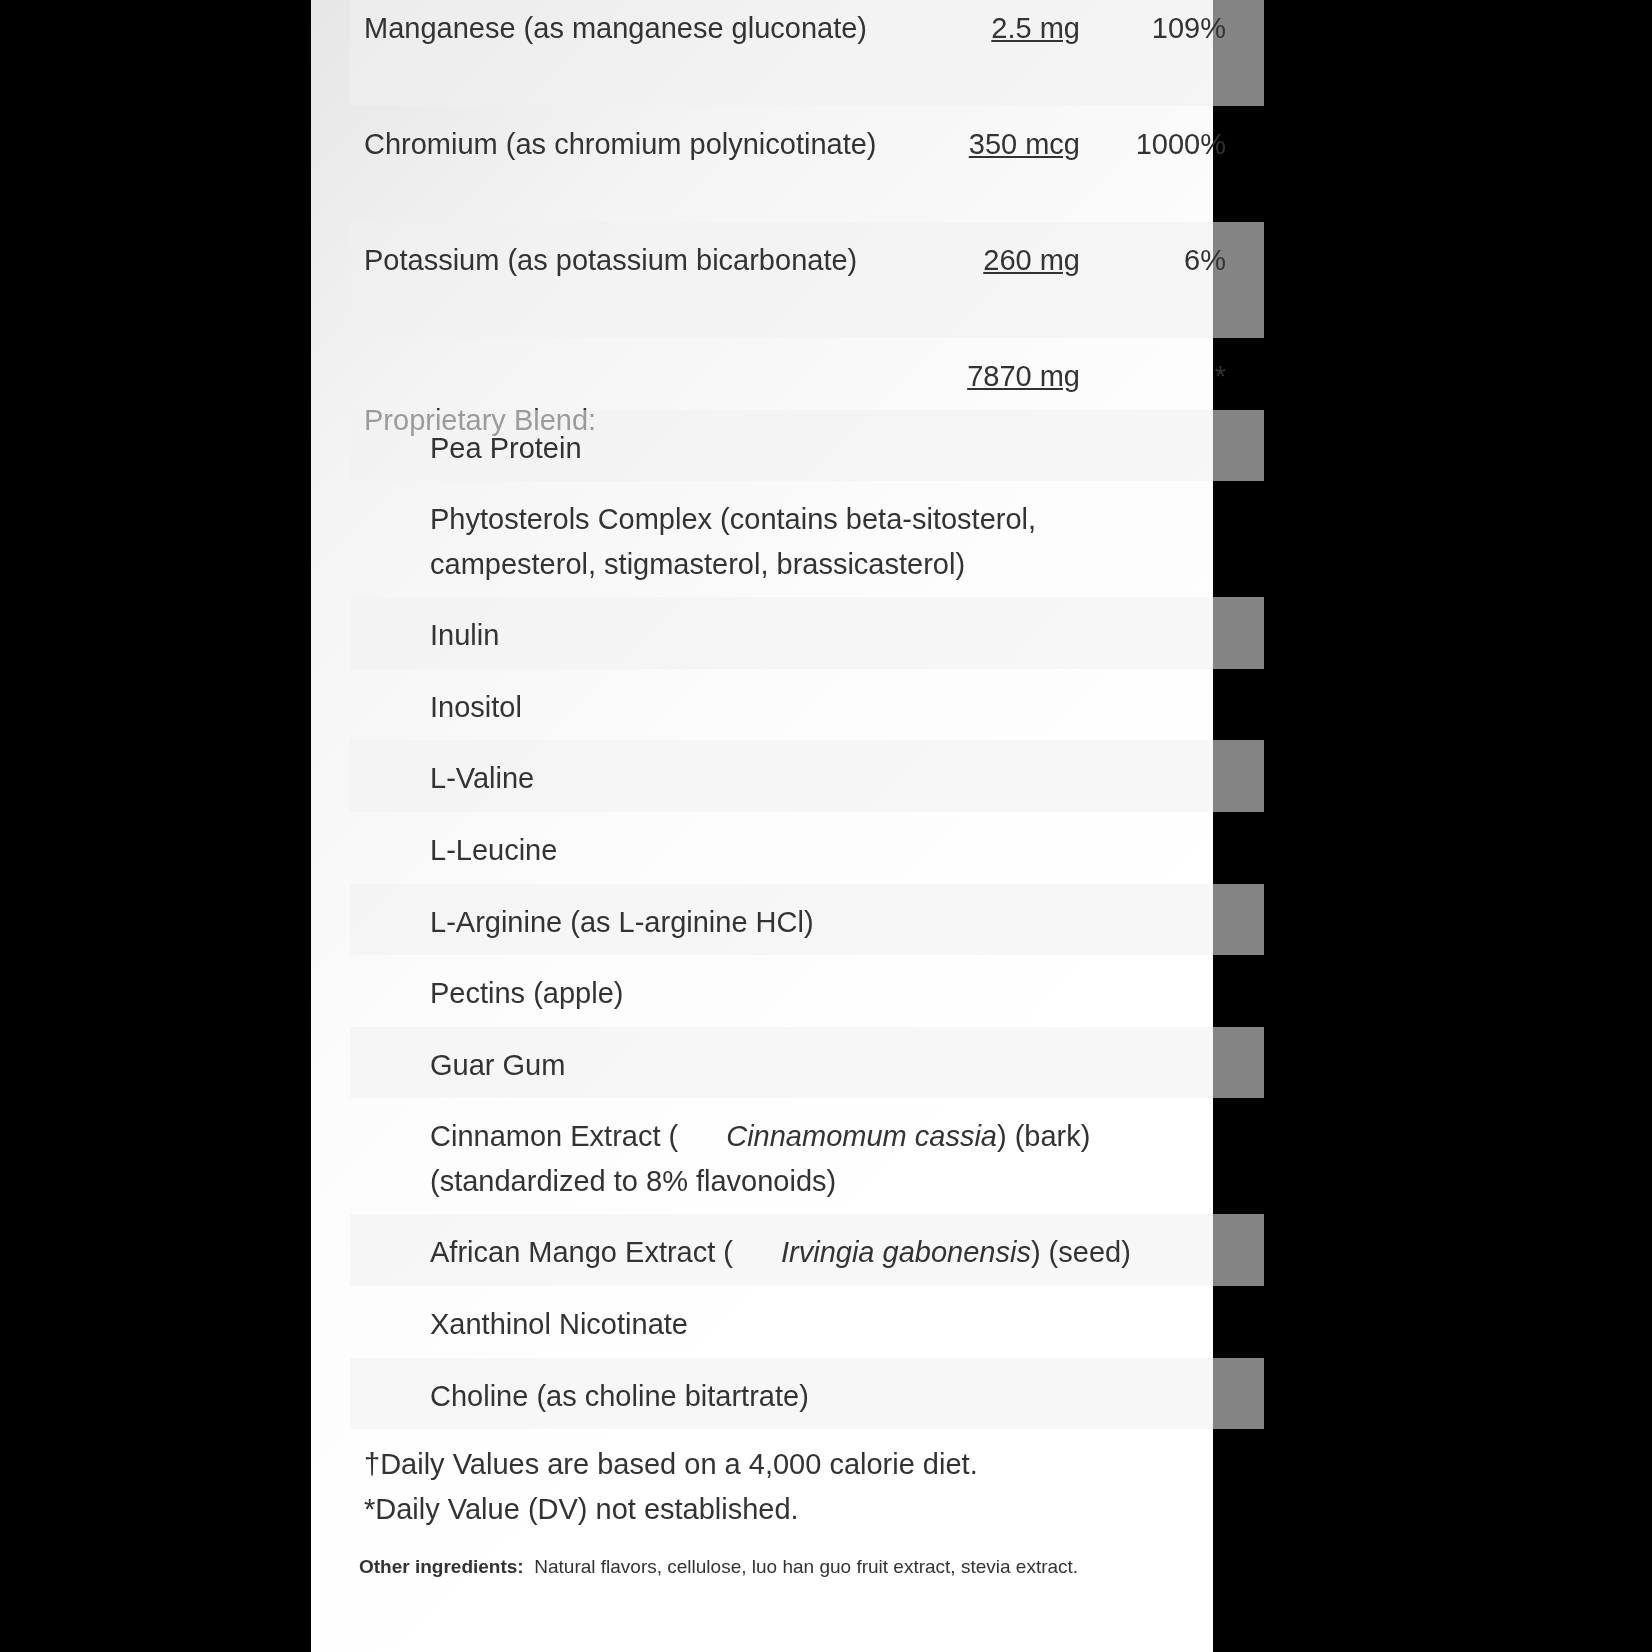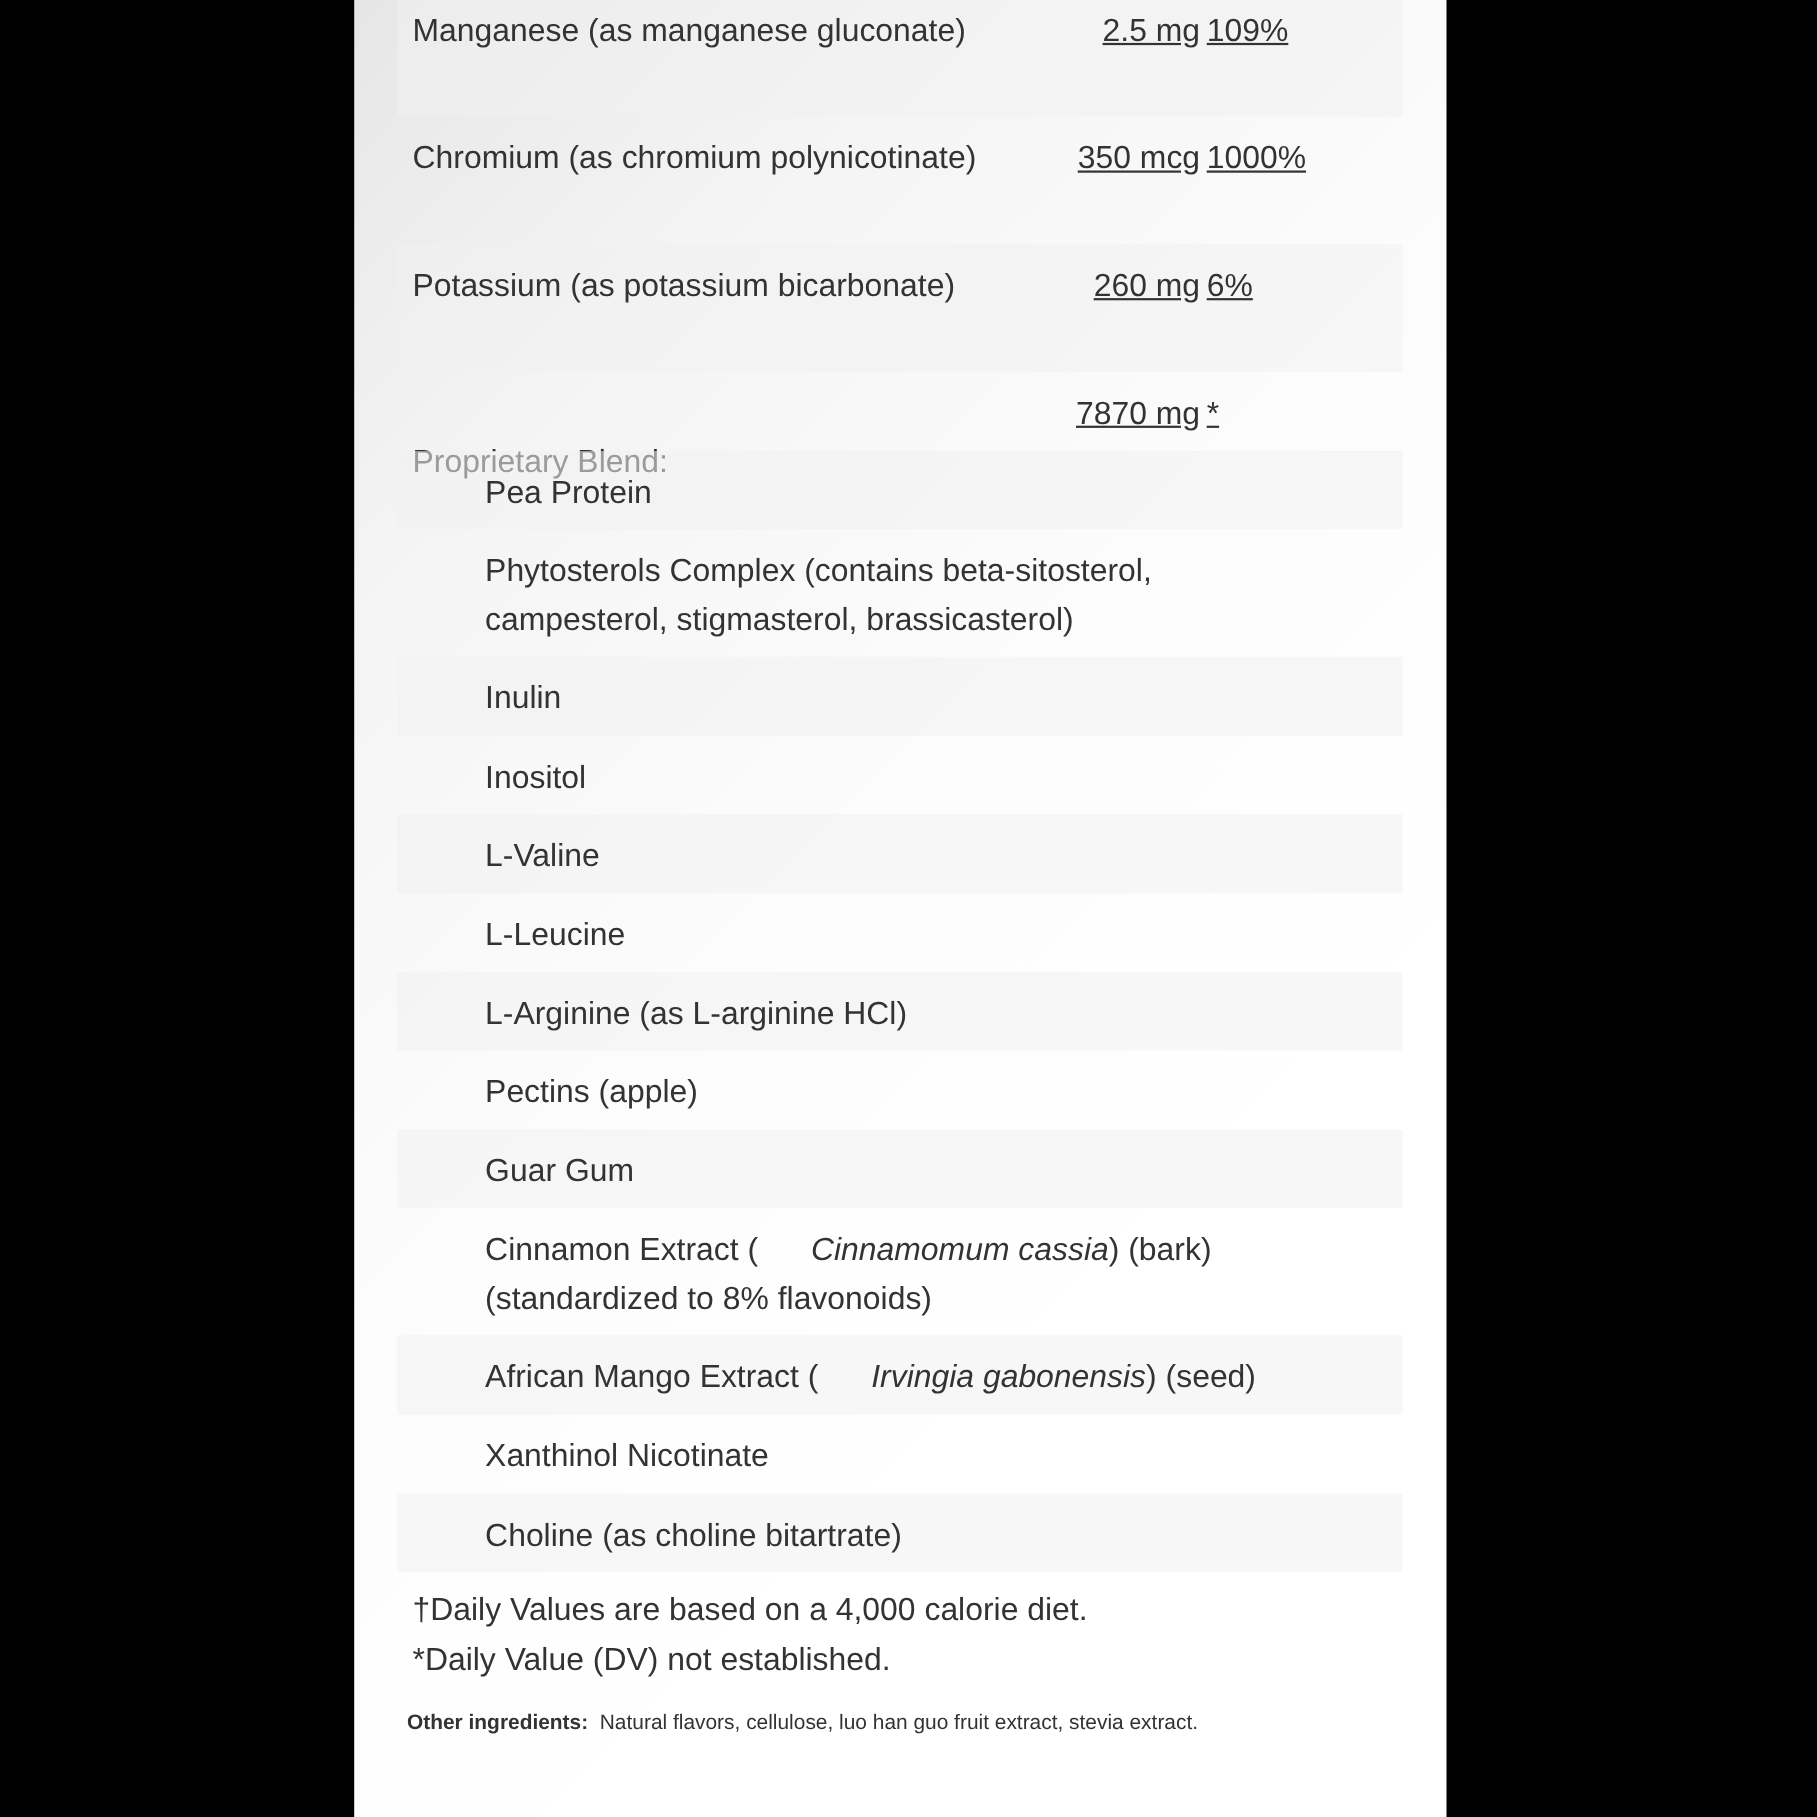--- a/index.html
+++ b/index.html
@@ -1,35 +1,35 @@
 <!DOCTYPE html>
 <html><head>
 <meta charset="utf-8">
 <style>
   html, body { margin: 0; padding: 0; }
   body {
     width: 1652px; height: 1652px; background: #000; position: relative; overflow: hidden;
     font-family: "Liberation Sans", sans-serif; color: #333;
   }
   .panel {
-    position: absolute; left: 322px; top: 0; width: 993px; height: 1652px;
+    position: absolute; left: 311px; top: 0; width: 902px; height: 1652px;
     background: linear-gradient(135deg, #e6e6e6 0%, #f4f4f4 20%, #fcfcfc 45%, #ffffff 70%);
   }
   .table {
     position: absolute; left: 39px; top: -10px; width: 914px;
   }
   .row { position: relative; display: flex; align-items: flex-start; box-sizing: border-box; }
   .row.gray { background: rgba(240,240,240,0.55); }
   .row.h2 { height: 116px; padding-top: 16px; }
   .row.h1 { height: 71.6px; padding-top: 16px; }
   .cell { font-size: 29px; line-height: 45px; }
   .name { position: absolute; left: 14px; width: 520px; }
   .name.indent { left: 80px; width: 820px; }
   .amt { position: absolute; right: 184px; white-space: nowrap; text-decoration: underline; }
-  .dv { position: absolute; right: 38px; width: 140px; text-align: left; white-space: nowrap; text-decoration: underline; }
+  .dv { position: absolute; right: 38px; width: 140px; text-align: right; white-space: nowrap; }
   .bold { font-weight: normal; margin-top: 44px; }
   .foot { position: absolute; left: 53px; font-size: 29px; line-height: 45px; }
   .other { position: absolute; left: 39px; width: 900px; font-size: 19px; line-height: 45px; }
   .other .lbl { font-weight: bold; margin-left: 9px; }
   i { font-style: italic; margin-left: 48px; }
 </style>
 </head>
 <body>
 
 <div class="panel">

